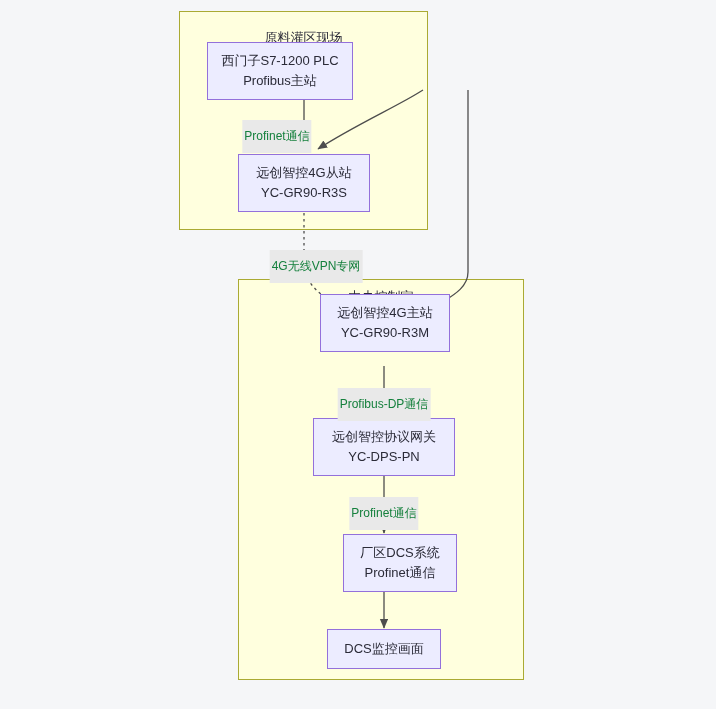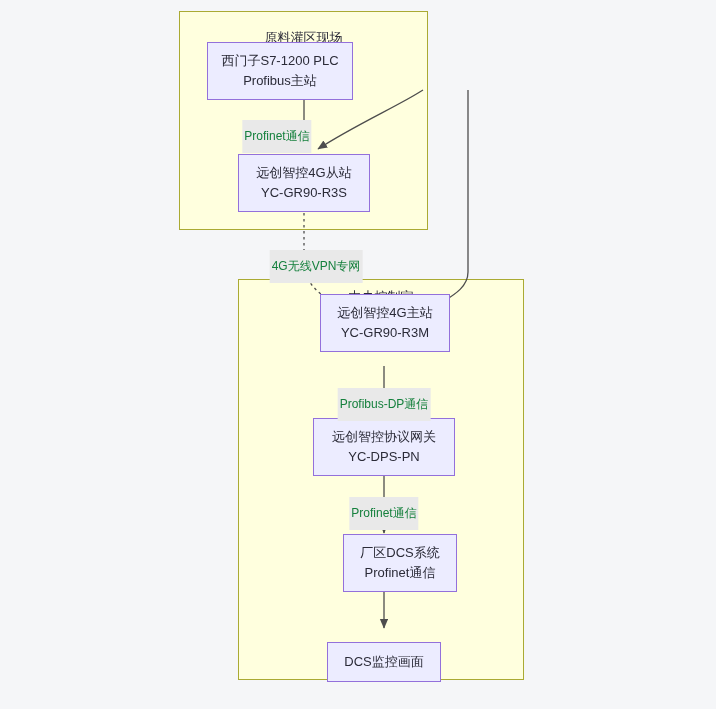--- a/index.html
+++ b/index.html
@@ -105,21 +105,21 @@
   <div class="node" style="left:313px;top:418px;width:142px;height:58px;">
     <span>远创智控协议网关</span>
     <span>YC-DPS-PN</span>
   </div>
 
   <div class="node" style="left:327px;top:534px;width:114px;height:58px;margin-left:16px;">
     <span>厂区DCS系统</span>
     <span>Profinet通信</span>
   </div>
 
-  <div class="node" style="left:327px;top:629px;width:114px;height:40px;margin-top:13px;">
+  <div class="node" style="left:327px;top:629px;width:114px;height:40px;">
     <span>DCS监控画面</span>
   </div>
 
   <div class="edge-label" style="left:277px;top:120px;">Profinet通信</div>
 
   <div class="edge-label" style="left:316px;top:250px;">4G无线VPN专网</div>
 
   <div class="edge-label" style="left:384px;top:388px;">Profibus-DP通信</div>
 
   <div class="edge-label" style="left:384px;top:497px;">Profinet通信</div>

